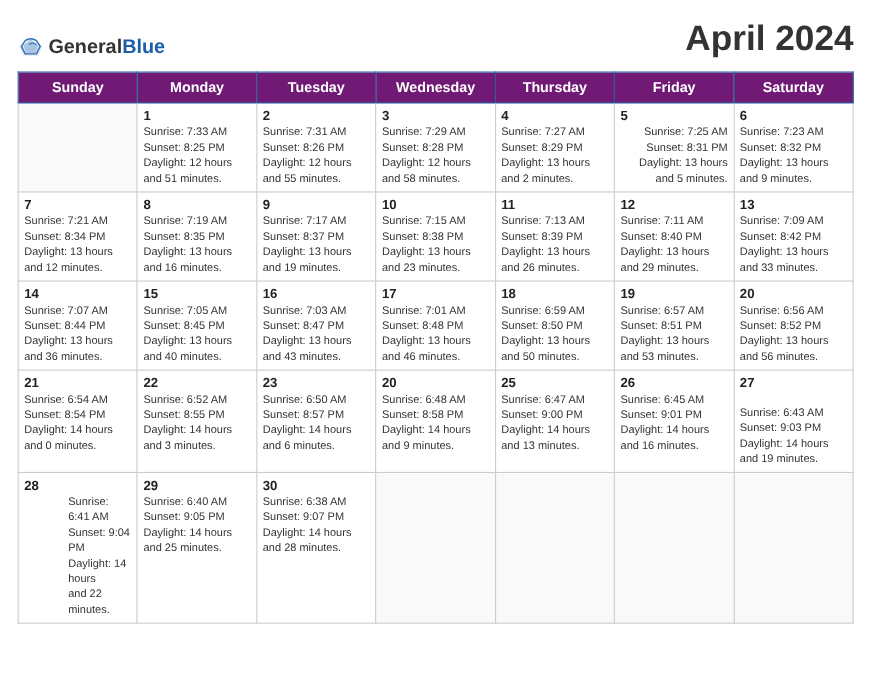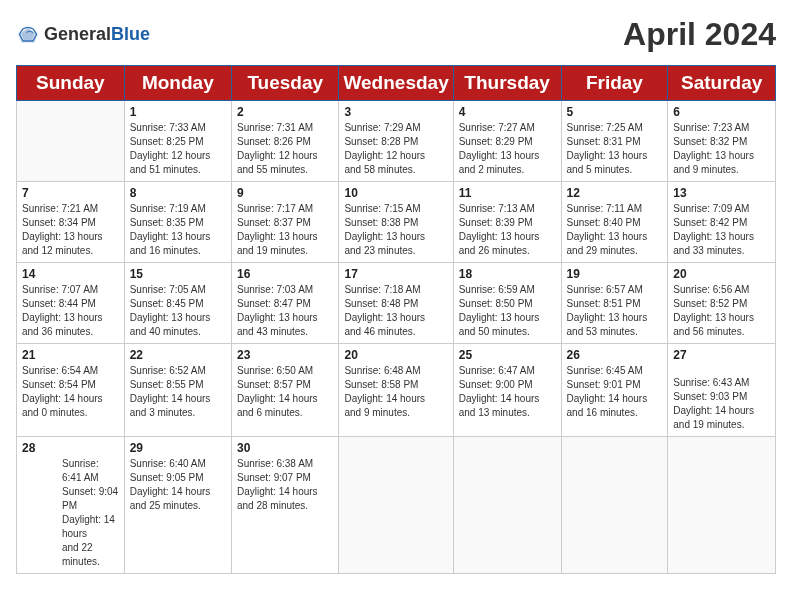--- a/index.html
+++ b/index.html
@@ -6,21 +6,21 @@
     body {
       font-family: Arial, sans-serif;
       background: #fff;
       width: 792px;
       min-height: 612px;
       padding: 16px;
     }
     .header {
       display: flex;
       justify-content: space-between;
-      align-items: center;
+      align-items: flex-end;
       margin-bottom: 12px;
     }
     .logo {
       display: flex;
       align-items: center;
       gap: 4px;
     }
     .logo-icon {
       width: 24px;
       height: 20px;
@@ -36,25 +36,25 @@
     .location-title {
       font-size: 16px;
       color: #555;
     }
     .calendar {
       width: 100%;
       border-collapse: collapse;
       border: 1px solid #ccc;
     }
     .calendar th {
-      background-color: #b91c1c;
+      background-color: #701a75;
       color: #fff;
       text-align: center;
       padding: 6px 4px;
-      font-size: 19px;
+      font-size: 13px;
       border: 1px solid #2560a0;
     }
     .calendar td {
       vertical-align: top;
       border: 1px solid #ccc;
       padding: 4px 5px;
       width: calc(100% / 7);
       min-height: 80px;
       font-size: 10.5px;
       color: #333;
@@ -139,21 +139,21 @@
         </td>
         <td>
           <div class="day-number">4</div>
           <div class="day-info" style="white-space: pre-line;">Sunrise: 7:27 AM
 Sunset: 8:29 PM
 Daylight: 13 hours
 and 2 minutes.</div>
         </td>
         <td>
           <div class="day-number">5</div>
-          <div class="day-info" style="white-space: pre-line;">Sunrise: 7:25 AM
+          <div class="day-info" style="white-space: pre-line; text-align: right;">Sunrise: 7:25 AM
 Sunset: 8:31 PM
 Daylight: 13 hours
 and 5 minutes.</div>
         </td>
         <td>
           <div class="day-number">6</div>
           <div class="day-info" style="white-space: pre-line;">Sunrise: 7:23 AM
 Sunset: 8:32 PM
 Daylight: 13 hours
 and 9 minutes.</div>
@@ -227,21 +227,21 @@
         </td>
         <td>
           <div class="day-number">16</div>
           <div class="day-info" style="white-space: pre-line;">Sunrise: 7:03 AM
 Sunset: 8:47 PM
 Daylight: 13 hours
 and 43 minutes.</div>
         </td>
         <td>
           <div class="day-number">17</div>
-          <div class="day-info" style="white-space: pre-line;">Sunrise: 7:18 AM
+          <div class="day-info" style="white-space: pre-line;">Sunrise: 7:01 AM
 Sunset: 8:48 PM
 Daylight: 13 hours
 and 46 minutes.</div>
         </td>
         <td>
           <div class="day-number">18</div>
           <div class="day-info" style="white-space: pre-line;">Sunrise: 6:59 AM
 Sunset: 8:50 PM
 Daylight: 13 hours
 and 50 minutes.</div>

